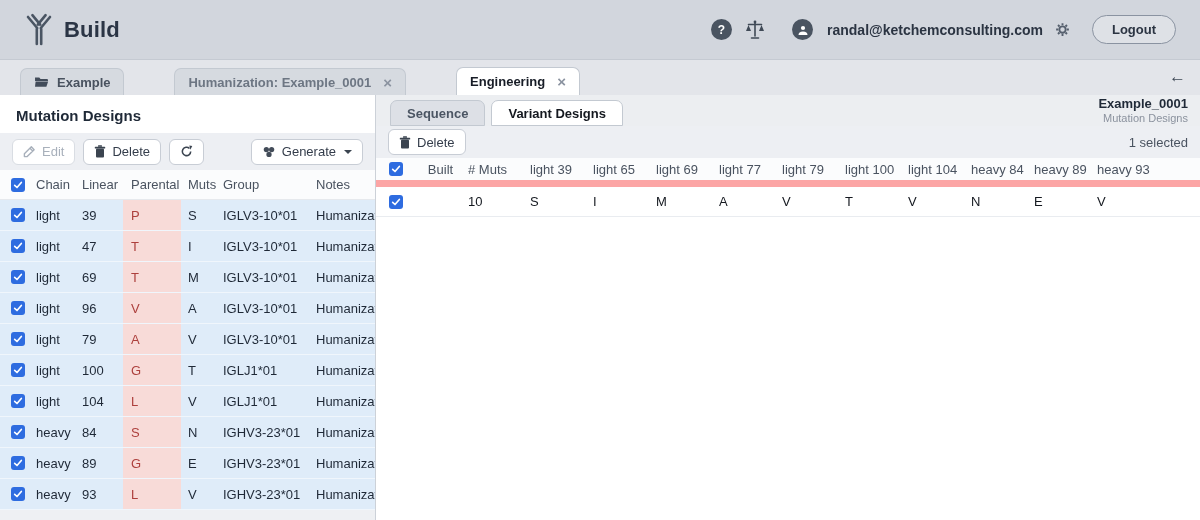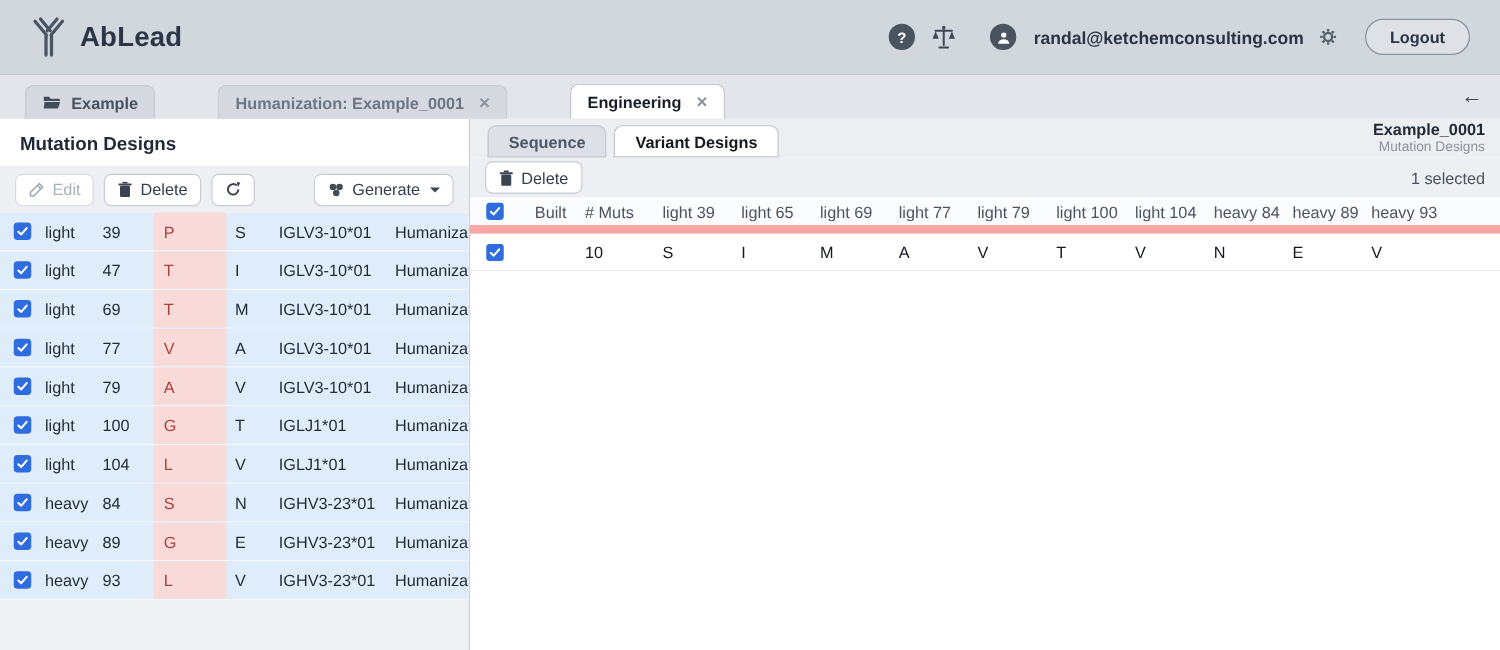--- a/index.html
+++ b/index.html
@@ -108,21 +108,21 @@
     <svg width="30" height="34" viewBox="0 0 30 34">
       <g stroke="#4a5563" stroke-width="2.6" stroke-linecap="round" fill="none">
         <path d="M4 4 L13.2 15"></path>
           <path d="M8.4 2.2 L16.2 11.6"></path>
         <path d="M26 4 L16.8 15"></path>
           <path d="M21.6 2.2 L13.8 11.6"></path>
         <path d="M12.8 16 L12.8 31"></path>
           <path d="M17.2 16 L17.2 31"></path>
       </g>
     </svg>
-    <span class="app-name">AbLead</span>
+    <span class="app-name">Build</span>
   </div>
   <div class="header-right">
     <span class="icon-circle">?</span>
     <svg width="22" height="22" viewBox="0 0 22 22">
       <g stroke="#3f4956" stroke-width="1.6" fill="none" stroke-linecap="round">
         <path d="M11 3 L11 17"></path>
           <path d="M4.5 5.5 L17.5 5.5"></path>
           <path d="M7.5 19 L14.5 19"></path>
       </g>
       <path d="M4.5 6 L2 12 L7 12 Z" fill="#3f4956"></path>
@@ -198,20 +198,35 @@
           <circle cx="5" cy="5.2" r="3" fill="#434c59"></circle>
           <circle cx="11" cy="5.2" r="3" fill="#434c59"></circle>
           <circle cx="8" cy="10.8" r="3" fill="#434c59"></circle>
         </svg>
         <span>Generate</span>
         <span class="caret"></span>
       </button>
     </div>
 
     <div class="left-table">
+      <div class="lt-header">
+        <div class="cell-cb" id="lt-select-all">
+            <span class="checkbox">
+              <svg width="10" height="10" viewBox="0 0 12 12">
+                <polyline points="2,6.5 4.8,9 10,3" fill="none" stroke="#fff" stroke-width="2" stroke-linecap="round" stroke-linejoin="round"></polyline>
+              </svg>
+            </span>
+          </div>
+        <div>Chain</div>
+        <div>Linear</div>
+        <div class="cell-parental">Parental</div>
+        <div class="cell-muts">Muts</div>
+        <div class="cell-group">Group</div>
+        <div class="cell-notes">Notes</div>
+      </div>
       <div id="lt-body">
           <div class="lt-row">
             <div class="cell-cb">
               <span class="checkbox">
                 <svg width="10" height="10" viewBox="0 0 12 12">
                   <polyline points="2,6.5 4.8,9 10,3" fill="none" stroke="#fff" stroke-width="2" stroke-linecap="round" stroke-linejoin="round"></polyline>
                 </svg>
               </span>
             </div>
             <div>light</div>
@@ -253,21 +268,21 @@
           </div>
           <div class="lt-row">
             <div class="cell-cb">
               <span class="checkbox">
                 <svg width="10" height="10" viewBox="0 0 12 12">
                   <polyline points="2,6.5 4.8,9 10,3" fill="none" stroke="#fff" stroke-width="2" stroke-linecap="round" stroke-linejoin="round"></polyline>
                 </svg>
               </span>
             </div>
             <div>light</div>
-            <div>77</div>
+            <div>96</div>
             <div class="cell-parental">V</div>
             <div class="cell-muts">A</div>
             <div class="cell-group">IGLV3-10*01</div>
             <div class="cell-notes">Humanizati</div>
           </div>
           <div class="lt-row">
             <div class="cell-cb">
               <span class="checkbox">
                 <svg width="10" height="10" viewBox="0 0 12 12">
                   <polyline points="2,6.5 4.8,9 10,3" fill="none" stroke="#fff" stroke-width="2" stroke-linecap="round" stroke-linejoin="round"></polyline>

